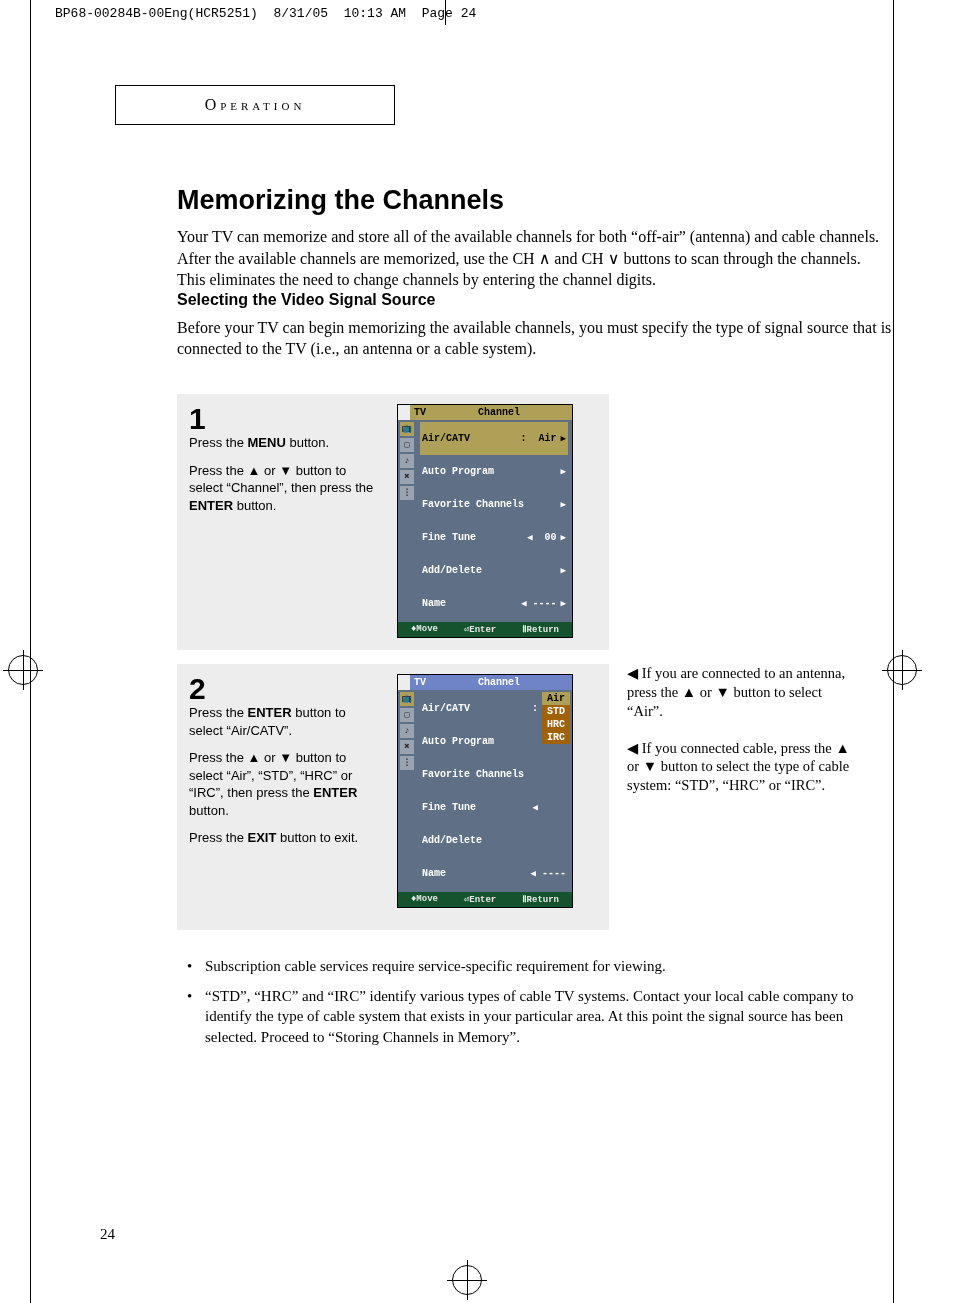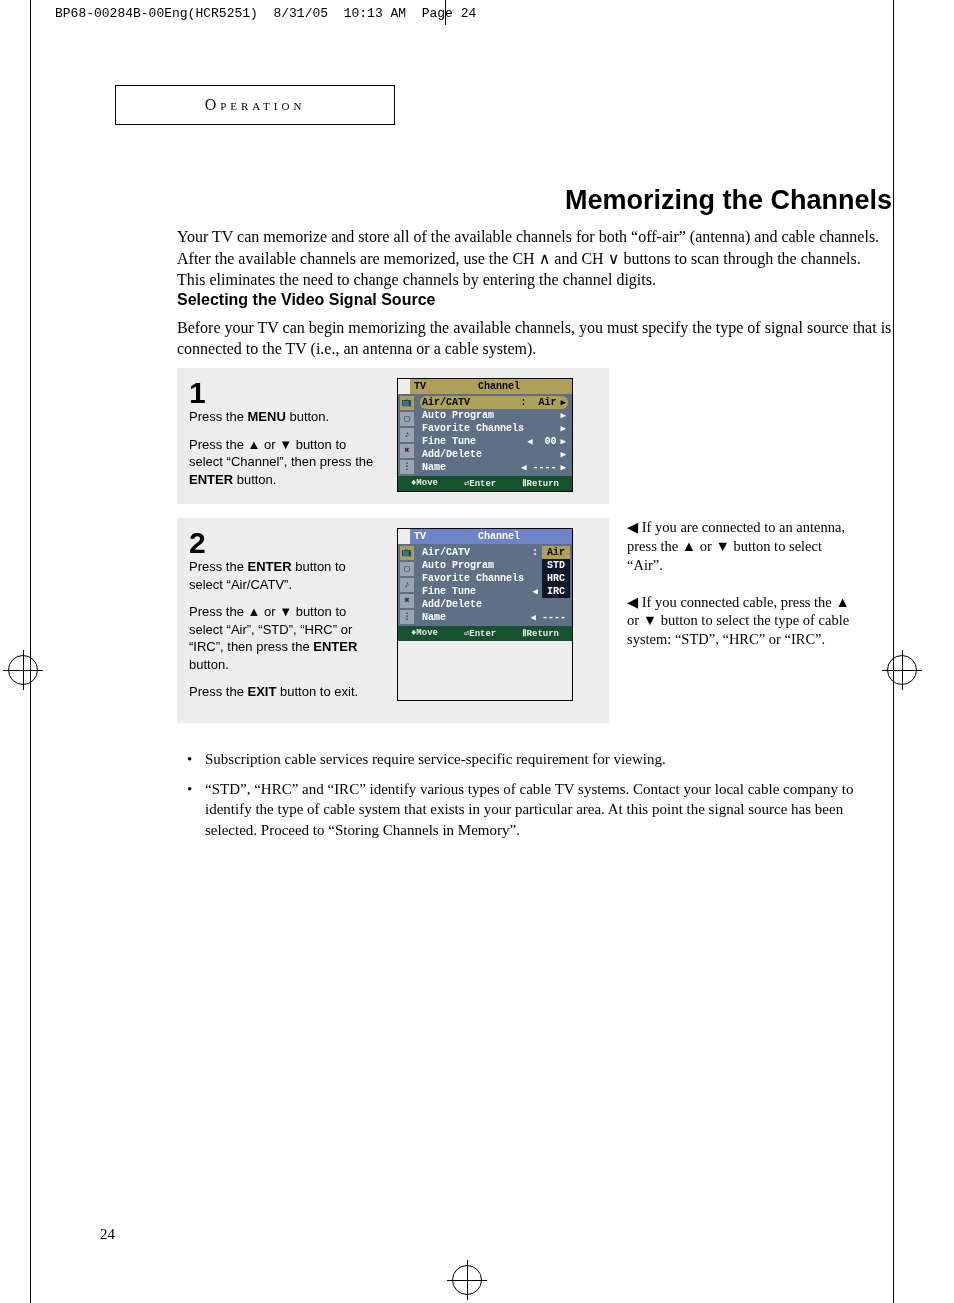--- a/index.html
+++ b/index.html
@@ -58,38 +58,37 @@
   .content {
     margin-left: 65px;
   }
 
   h1 {
     font-family: Arial, Helvetica, sans-serif;
     font-weight: bold;
     font-size: 27px;
     margin-top: 60px;
     margin-bottom: 10px;
-    text-align: right;
   }
 
   .intro {
     font-size: 16px;
     line-height: 1.35;
   }
 
   h2 {
     font-family: Arial, Helvetica, sans-serif;
     font-weight: bold;
     font-size: 16px;
     margin-bottom: 8px;
   }
   .sub-intro {
     font-size: 16px;
     line-height: 1.35;
-    margin-bottom: 8px;
+    margin-bottom: 34px;
   }
 
   .step-block {
     background: #ededed;
     display: flex;
     padding: 10px 12px 12px 12px;
     margin-bottom: 14px;
     gap: 18px;
   }
   .step-block.step2 { padding-bottom: 22px; }
@@ -139,24 +138,23 @@
   }
   .osd-icons span {
     display: block; width: 14px; height: 14px;
     background: #9aa3b1;
     font-size: 9px; line-height: 14px; text-align: center; color:#333;
   }
   .osd-icons span:first-child { background: #afa058; color:#000; }
   .osd-rows { flex: 1; padding: 2px 4px 2px 4px; }
   .osd-row {
     display: flex;
-    padding: 1px 2px;
+    padding: 11px 2px;
     white-space: pre;
     justify-content: space-between;
-    border-radius: 6px;
   }
   .osd-row .rowlabel { flex:1; }
   .osd-row .rowval { text-align:right; }
   .osd-row .tri { color:#fff; font-size:9px; margin-left:4px; }
   .osd-row.sel { background: #afa058; color:#000; }
   .osd-row.sel .tri { color:#000; }
   .osd-foot {
     background: #14532d;
     color: #e8e8e8;
     display: flex;
@@ -171,21 +169,21 @@
     right: 2px; top: 2px;
     display: flex; flex-direction: column;
   }
   .opt-stack span {
     font-size: 10px;
     padding: 1px 5px;
     text-align: center;
     min-width: 28px;
   }
   .opt-stack .sel { background: #afa058; color:#000; }
-  .opt-stack .un { background: #0f172a; color:#fff; }
+  .opt-stack .un { background: #a16207; color:#fff; }
 
   .side-notes {
     width: 230px;
     font-size: 14.5px;
     line-height: 1.3;
     font-family: Georgia, serif;
   }
   .side-notes p { margin-bottom: 18px; }
 
   .bullets {

